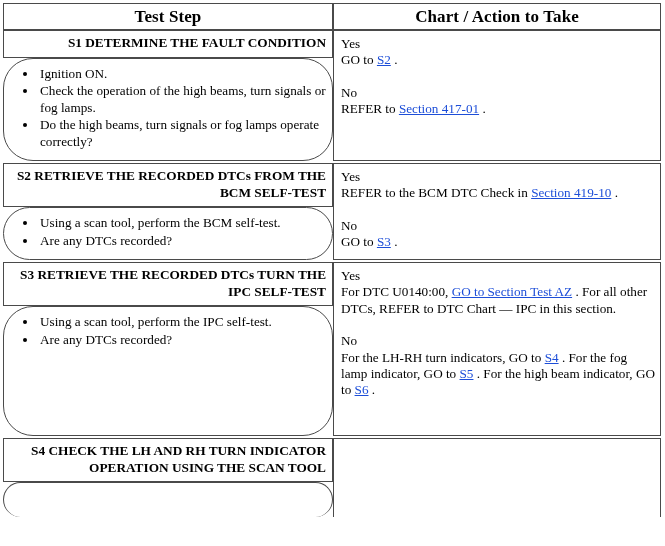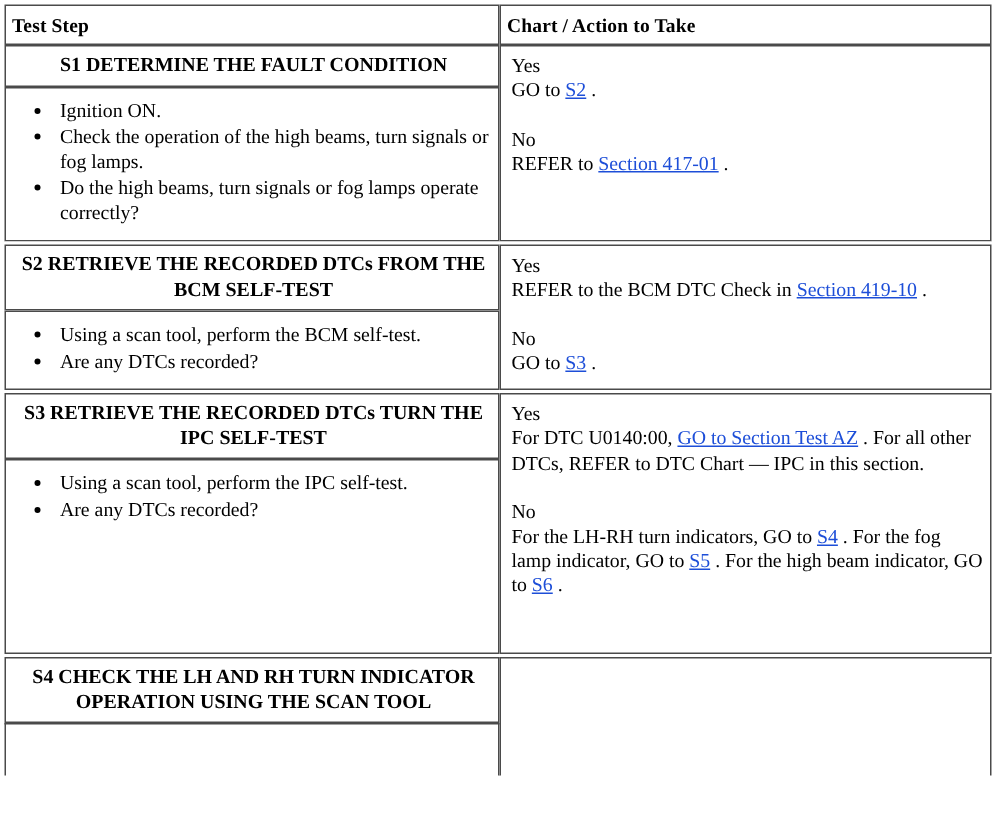--- a/index.html
+++ b/index.html
@@ -32,42 +32,43 @@
     border: 1px solid #4a4a4a;
     vertical-align: top;
     padding: 0;
     background: #ffffff;
   }
   col.c-step { width: 330px; }
   col.c-result { width: 328px; }
 
   
   .hdr {
-    text-align: left;
+    text-align: center;
     font-weight: bold;
-    font-size: 13px;
+    font-size: 17px;
     line-height: 15px;
     padding: 5px 4px 5px 4px !important;
     letter-spacing: .1px;
   }
 
   
   .step-title {
     font-weight: bold;
     font-size: 13.3px;
     line-height: 16.5px;
     padding: 4px 6px 5px 8px !important;
-    text-align: center;
+    text-align: right;
   }
 
   
   .step-body {
     padding: 4px 6px 6px 6px !important;
     font-size: 13.2px;
     line-height: 16.5px;
+    border-radius: 30px;
   }
   .step-body ul {
     margin: 3px 0 4px 0;
     padding-left: 28px;
     list-style: disc;
   }
   .step-body li {
     margin: 0 0 1px 0;
     padding-left: 2px;
   }

